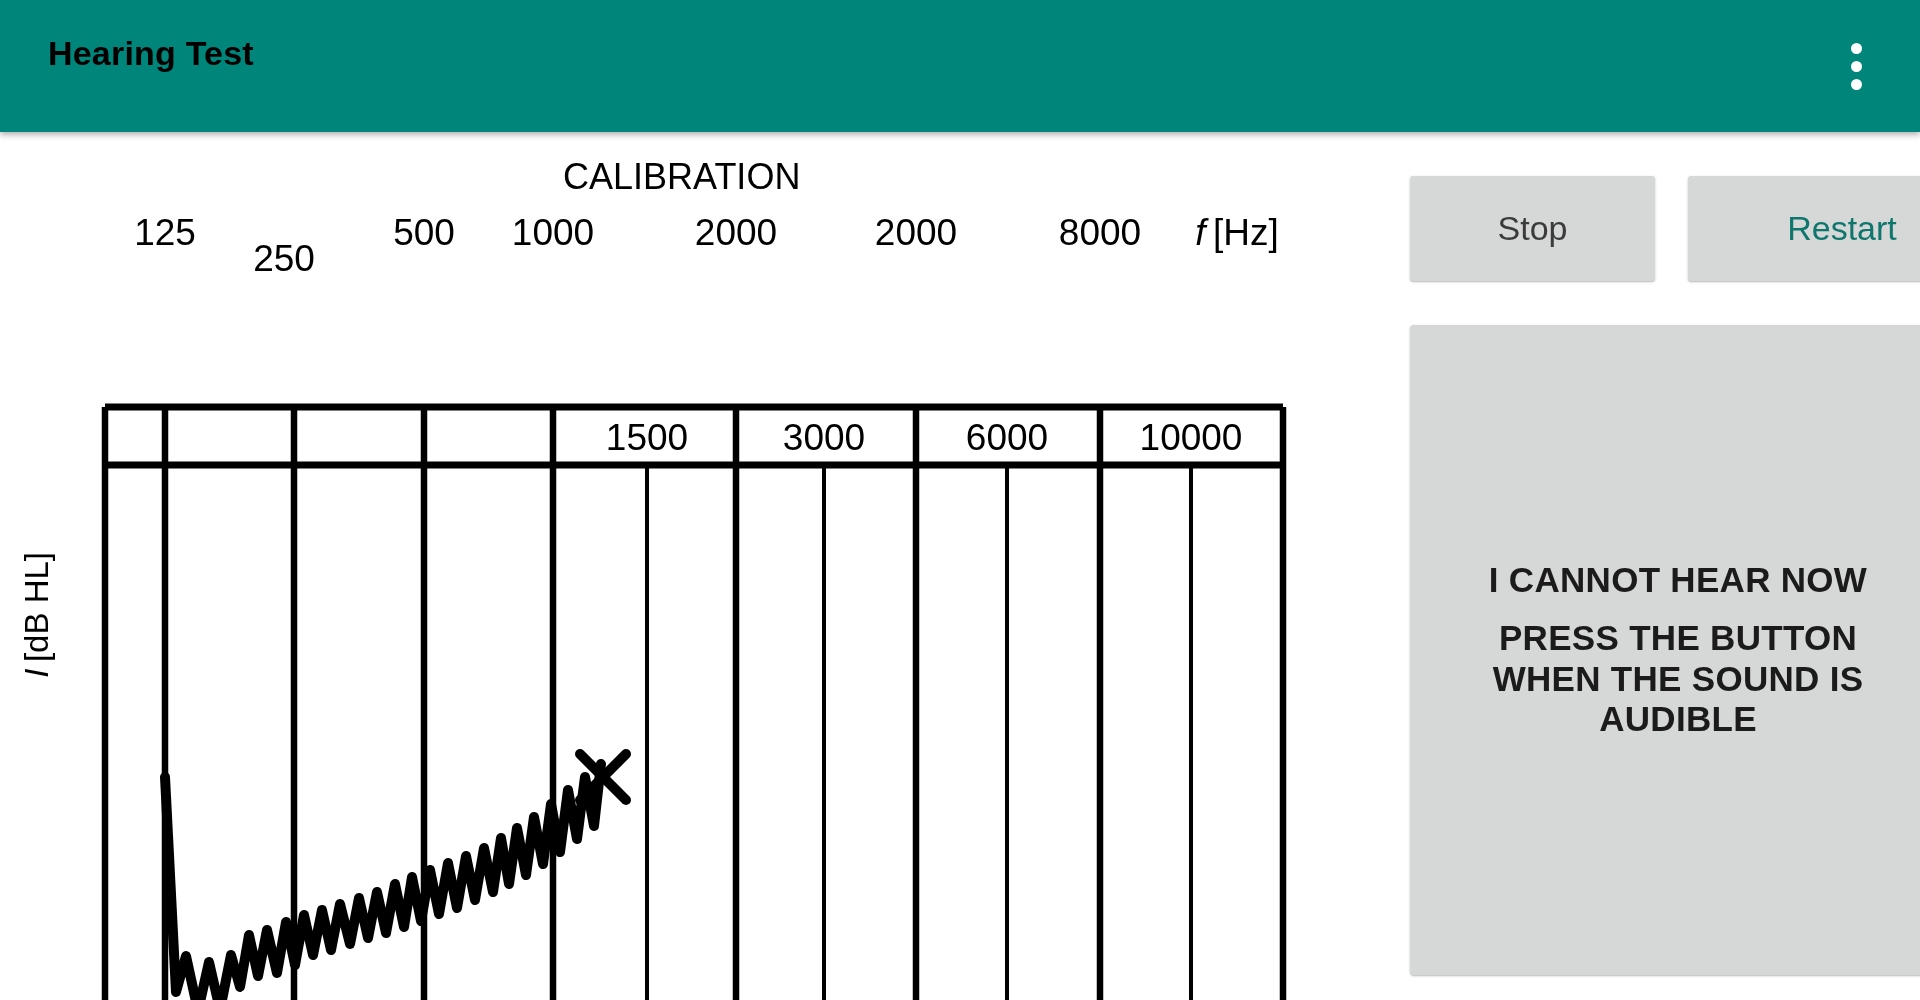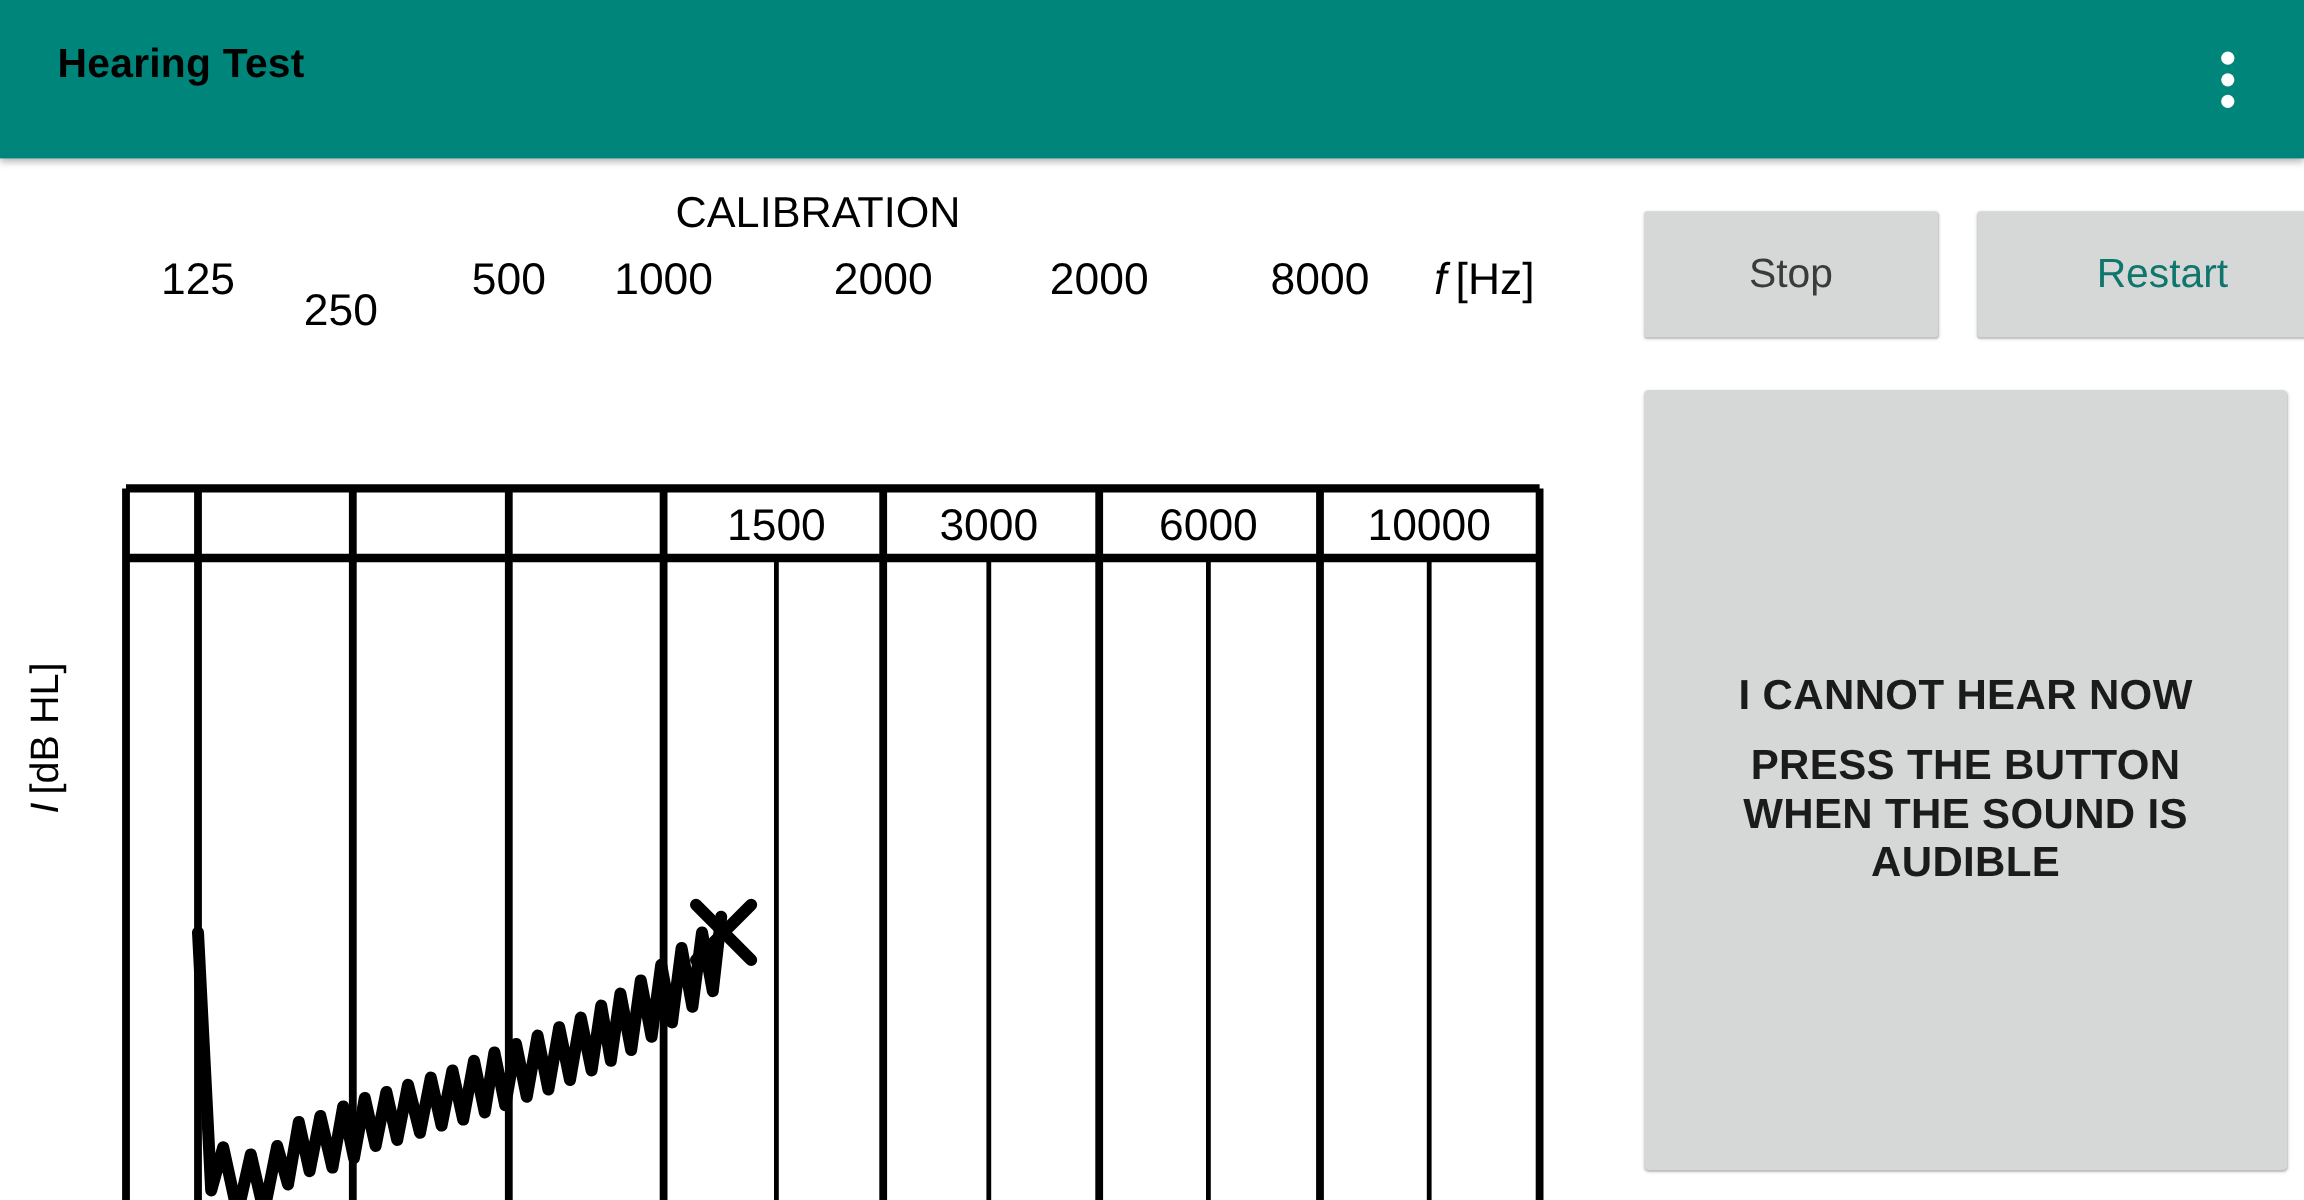--- a/index.html
+++ b/index.html
@@ -136,20 +136,21 @@
   
   .btn {
     position: absolute;
     background: #d6d7d7;
     border: none;
     border-radius: 3px;
     box-shadow: 0 1px 3px rgba(0,0,0,0.18), 0 1px 1px rgba(0,0,0,0.12);
     font-family: "Liberation Sans", sans-serif;
     cursor: pointer;
     padding: 0;
+    margin-left: 40px;
   }
   #stop-button {
     left: 1370px;
     top: 176px;
     width: 245px;
     height: 105px;
     font-size: 34px;
     color: #3b3b3b;
   }
   #restart-button {

